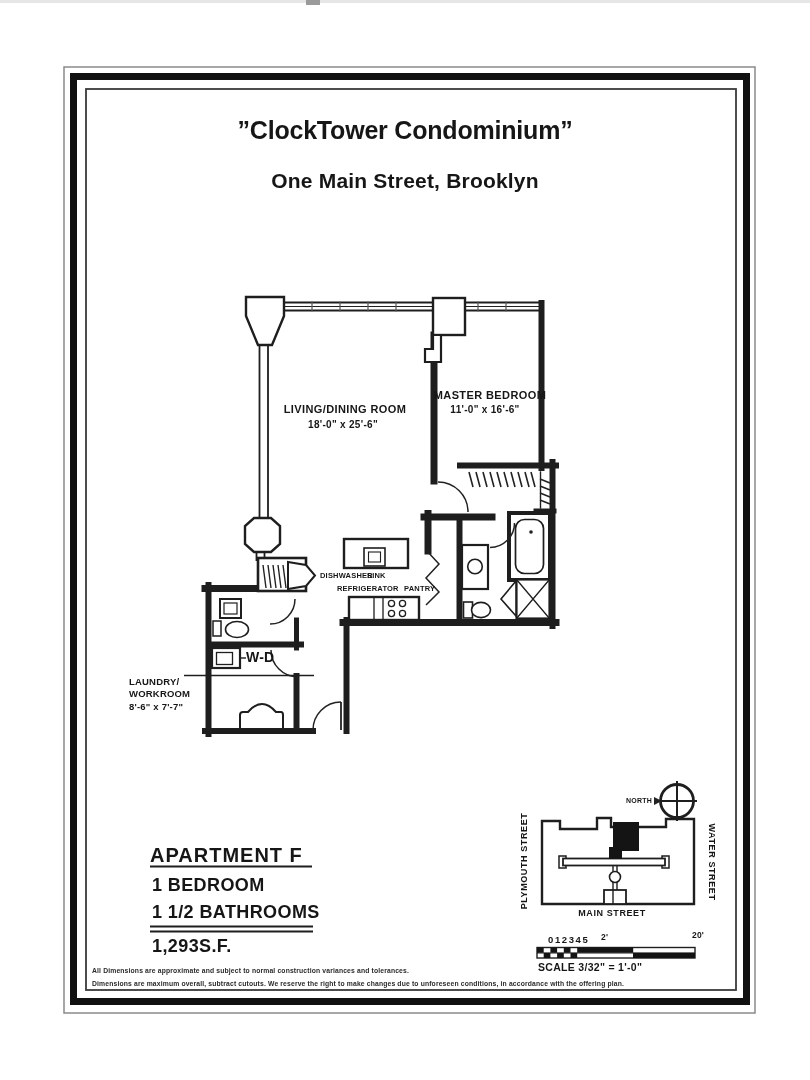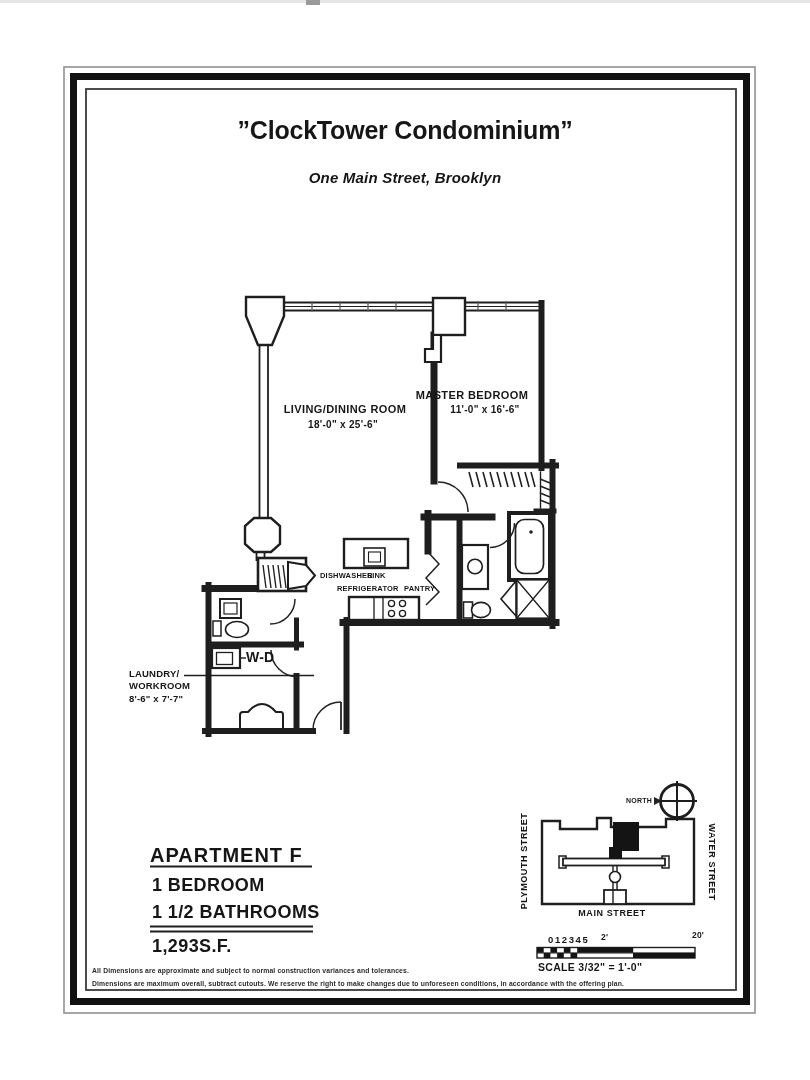--- a/index.html
+++ b/index.html
@@ -7,25 +7,25 @@
     position:relative;width:810px;height:1080px;background:#ffffff;
     font-family:"Liberation Sans", sans-serif;overflow:hidden;
   }
   svg{position:absolute;left:0;top:0;}
   .lbl{
     position:absolute;color:#161616;font-weight:bold;white-space:nowrap;
     line-height:1;letter-spacing:.2px;
   }
   .ctr{transform:translateX(-50%);}
   .title{font-size:25px;letter-spacing:-.2px;}
-  .subtitle{font-size:15px;letter-spacing:.2px;font-style:italic;}
+  .subtitle{font-size:21px;letter-spacing:.2px;}
   .room{font-size:11px;letter-spacing:.4px;}
   .dims{font-size:10px;letter-spacing:.3px;}
   .tiny{font-size:7.5px;letter-spacing:.2px;}
-  .small{font-size:9.5px;letter-spacing:.2px;}
+  .small{font-size:9.5px;letter-spacing:.2px;margin-top:8px;}
   .info-h{font-size:20px;letter-spacing:1px;}
   .info{font-size:18px;letter-spacing:.4px;text-align:right;}
   .street{font-size:9px;letter-spacing:.6px;}
   .rotL{transform:translate(-50%,-50%) rotate(-90deg);}
   .rotR{transform:translate(-50%,-50%) rotate(90deg);}
   .disc{font-size:7px;font-weight:bold;color:#2a2a2a;letter-spacing:.15px;transform:scaleX(.97);transform-origin:left top;}
   .scalenum{font-size:9.5px;letter-spacing:1.6px;}
   .scalelbl{font-size:10.5px;letter-spacing:.3px;}
   .unit-gap{display:inline-block;}
 </style>
@@ -178,21 +178,21 @@
       <rect x="577.2" y="947.5" width="56" height="5.3" fill="#141414" stroke="none"></rect>
       <rect x="633" y="952.8" width="62" height="5.2" fill="#141414" stroke="none"></rect>
     </g>
   </svg>
 
   <div class="lbl ctr title" style="left:405px;top:118px;">”ClockTower Condominium”</div>
   <div class="lbl ctr subtitle" style="left:405px;top:170px;">One Main Street, Brooklyn</div>
 
   <div class="lbl ctr room" style="left:345px;top:404px;">LIVING/DINING ROOM</div>
   <div class="lbl ctr dims" style="left:343px;top:420px;">18'-0" x 25'-6"</div>
-  <div class="lbl ctr room" style="left:462px;top:390px;padding-left:20px;">MASTER BEDROOM</div>
+  <div class="lbl ctr room" style="left:480px;top:390px;padding-left:20px;">MASTER BEDROOM</div>
   <div class="lbl ctr dims" style="left:485px;top:405px;">11'-0" x 16'-6"</div>
 
   <div class="lbl tiny" style="left:320px;top:572px;">DISHWASHER</div>
   <div class="lbl tiny" style="left:367px;top:572px;">SINK</div>
   <div class="lbl tiny" style="left:337px;top:585px;">REFRIGERATOR</div>
   <div class="lbl tiny" style="left:404px;top:585px;">PANTRY</div>
   <div class="lbl tiny" style="left:246px;top:650px;font-size:14px;">W-D</div>
 
   <div class="lbl small" style="left:129px;top:669px;">LAUNDRY/</div>
   <div class="lbl small" style="left:129px;top:681px;">WORKROOM</div>

